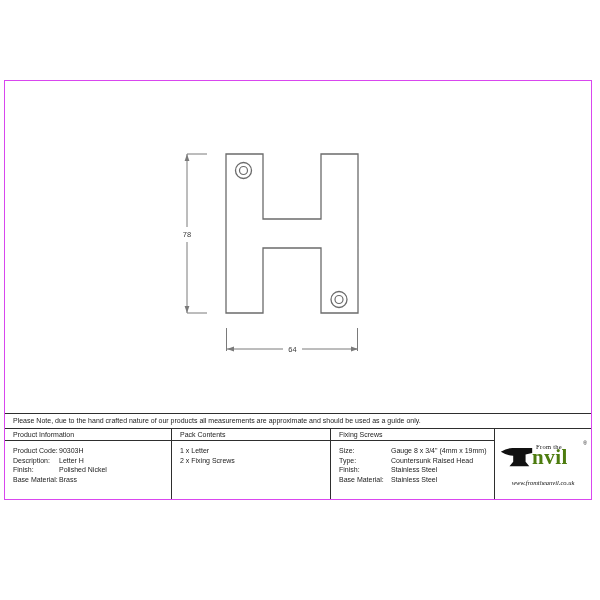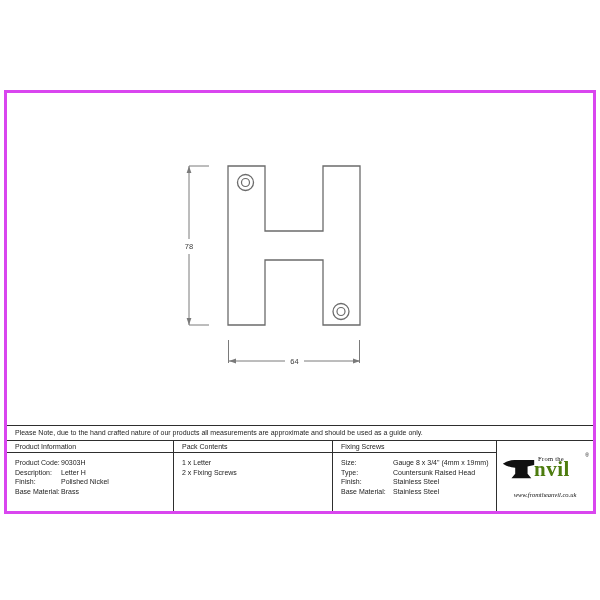--- a/index.html
+++ b/index.html
@@ -6,23 +6,23 @@
   body {
     width: 600px; height: 600px;
     background: #ffffff;
     font-family: "Liberation Sans", sans-serif;
     color: #1c1c1c;
     position: relative;
     overflow: hidden;
   }
   .frame {
     position: absolute;
-    left: 4px; top: 90px;
+    left: 4px; top: 80px;
     width: 586px; height: 418px;
-    border: 3px solid #d946ef;
+    border: 1px solid #d946ef;
     background: #fff;
   }
   .drawing-area {
     position: absolute;
     top: 0; left: 0;
     width: 586px; height: 332px;
   }
   .drawing-area svg { display: block; }
   .note-row {
     position: absolute;

